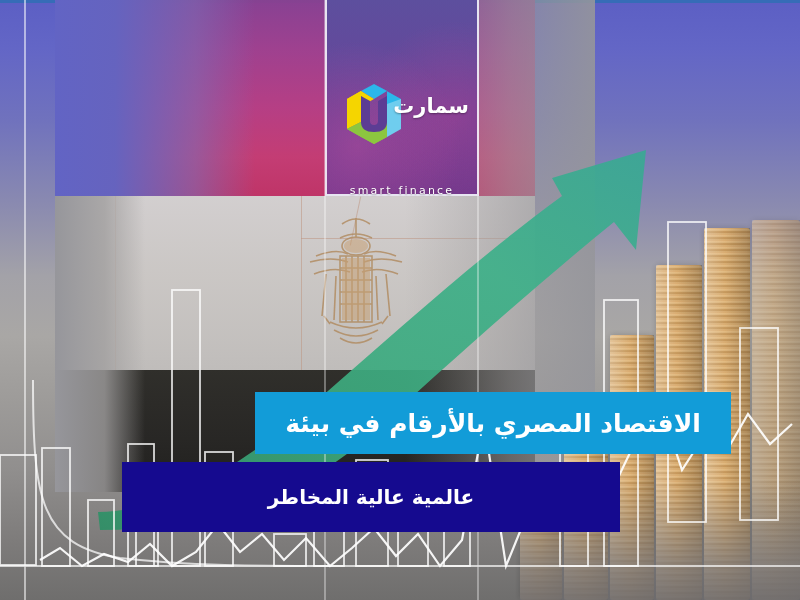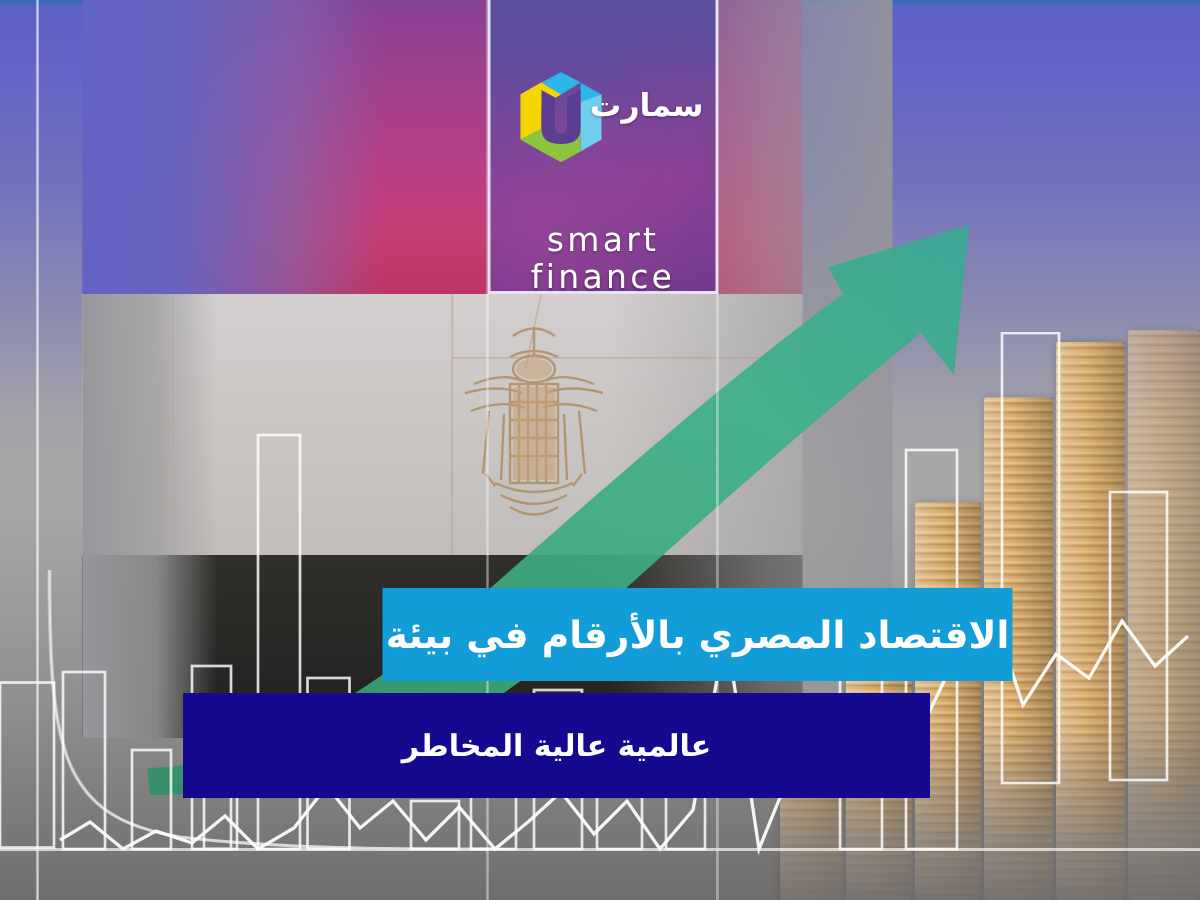--- a/index.html
+++ b/index.html
@@ -101,41 +101,41 @@
     background:
       radial-gradient(circle at 20% 75%, rgba(200,80,160,.45) 0%, rgba(200,80,160,0) 55%),
       radial-gradient(circle at 85% 60%, rgba(190,70,150,.40) 0%, rgba(190,70,150,0) 55%),
       linear-gradient(180deg,#5d4f9e 0%,#63499b 30%,#6a3f93 60%,#70388c 100%);
     border-left:2px solid rgba(255,255,255,.85);
     border-right:2px solid rgba(255,255,255,.85);
     border-bottom:2px solid rgba(255,255,255,.85);
     box-sizing:border-box;
     display:flex;flex-direction:column;align-items:center;justify-content:center;
   }
-  .logo-inner{position:relative;width:100%;height:100%;}
+  .logo-inner{position:relative;width:100%;height:100%;margin-top:36px;}
   .hexlogo{position:absolute;left:16px;top:46px;width:62px;height:64px;}
   .ar-top{
     position:absolute;right:8px;top:58px;
     color:#fff;font-size:21px;font-weight:bold;direction:rtl;
     letter-spacing:0px;text-shadow:0 1px 2px rgba(0,0,0,.35);
   }
   .ar-mid{
     position:absolute;left:0;right:0;top:96px;text-align:center;
     color:#fff;font-size:29px;font-weight:bold;direction:rtl;
     text-shadow:0 1px 2px rgba(0,0,0,.35);
   }
   .en-bottom{
     position:absolute;left:0;right:0;top:148px;text-align:center;
-    color:#fff;font-size:22px;letter-spacing:2.2px;font-weight:500;
+    color:#fff;font-size:11px;letter-spacing:2.2px;font-weight:500;
     text-shadow:0 1px 2px rgba(0,0,0,.35);
   }
 
   
   .banner-blue{
-    position:absolute;left:255px;top:392px;width:420px;height:62px;
+    position:absolute;left:255px;top:392px;width:476px;height:62px;
     background:#129cd8;
     display:flex;align-items:center;justify-content:center;
   }
   .banner-blue span{
     color:#ffffff;font-size:25px;font-weight:bold;direction:rtl;
     letter-spacing:0px;white-space:nowrap;
   }
   .banner-navy{
     position:absolute;left:122px;top:462px;width:498px;height:70px;
     background:#150a8f;

